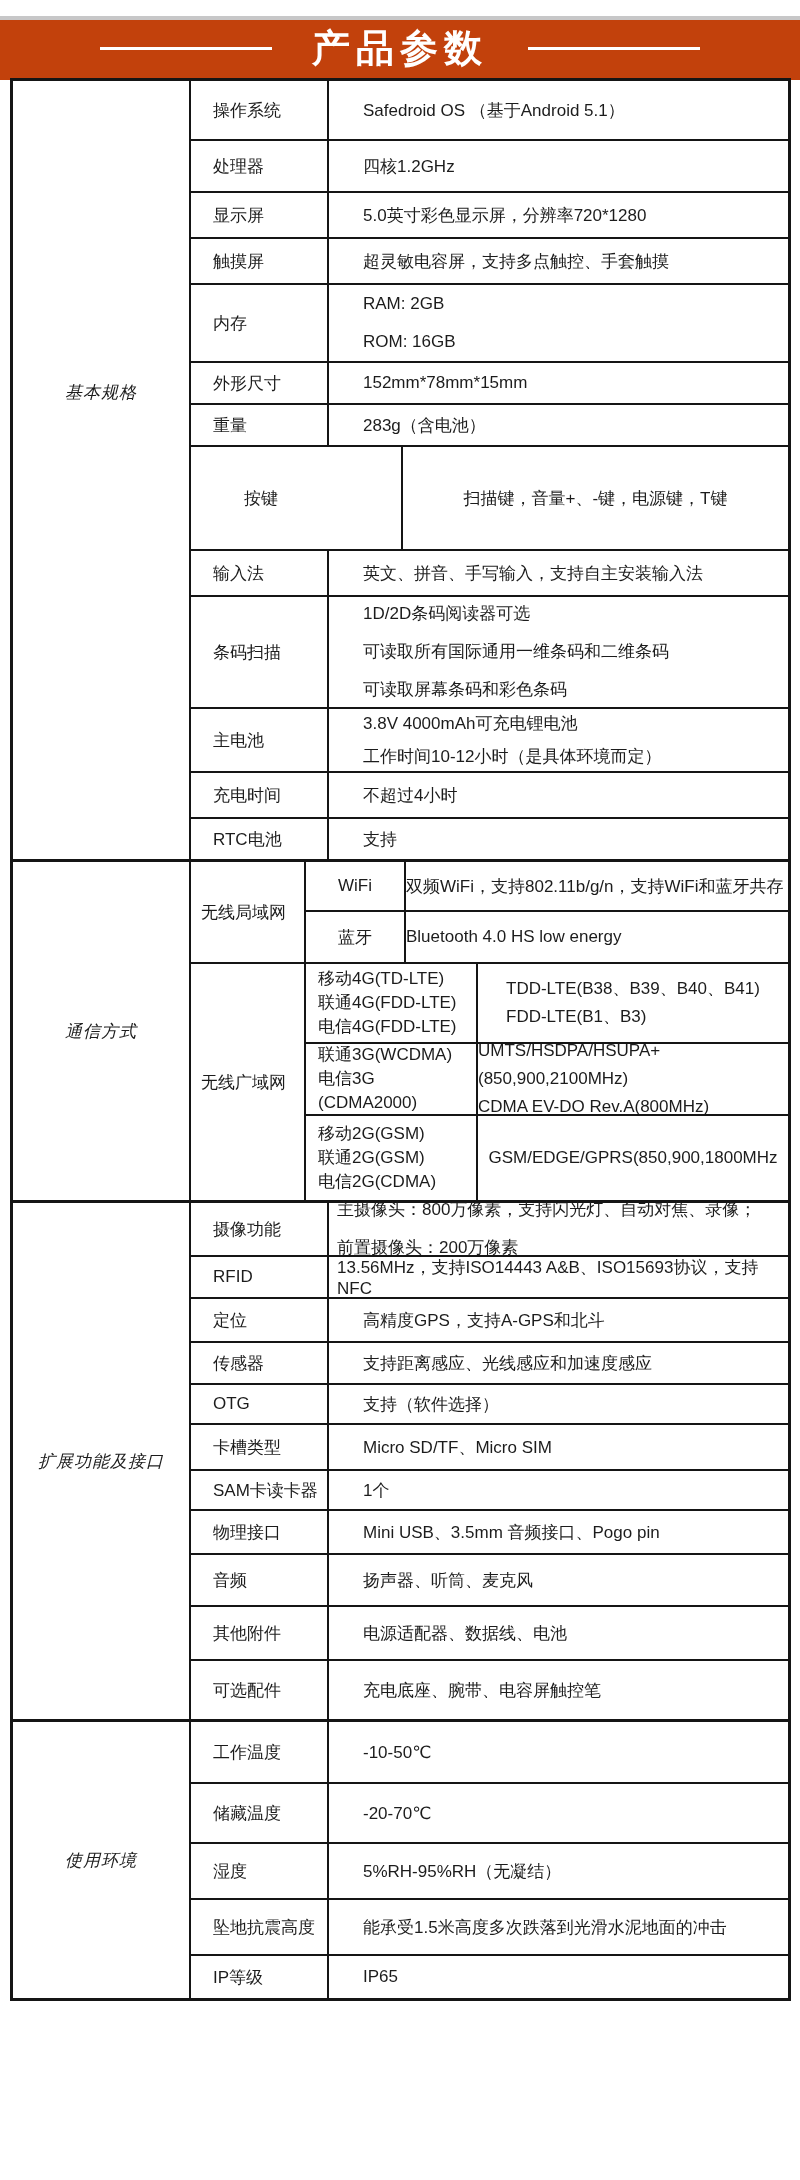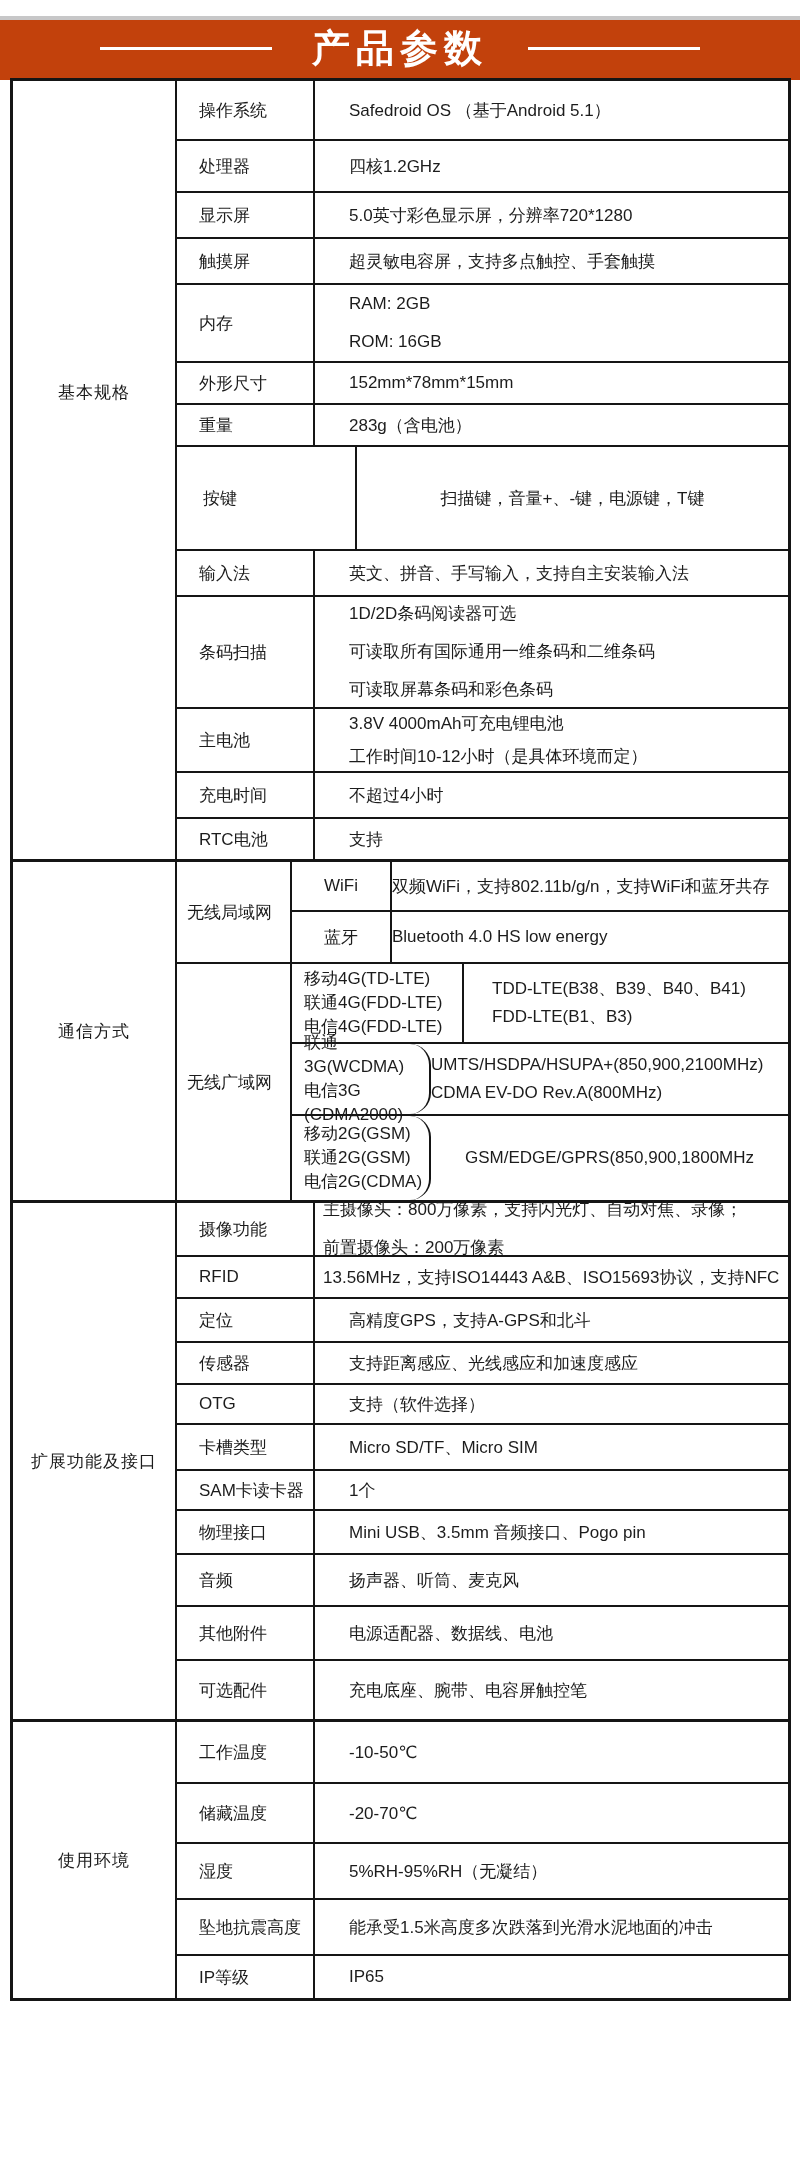--- a/index.html
+++ b/index.html
@@ -9,50 +9,50 @@
   .banner{position:absolute;left:0;top:16px;width:800px;height:64px;background:#c2410c;
           display:flex;align-items:center;justify-content:center;gap:40px;}
   .banner::before{content:"";position:absolute;top:0;left:0;width:100%;height:4px;background:#c7c7c8;}
   .banner-title{color:#ffffff;font-size:38px;font-weight:bold;letter-spacing:6px;line-height:1;}
   .rule{width:172px;height:3px;background:#ffffff;}
   
   .spec-table{position:absolute;left:10px;top:78px;width:781px;border:3px solid #151515;
               box-sizing:border-box;font-size:17px;}
   .section{display:flex;box-sizing:border-box;}
   .section + .section{border-top:3px solid #151515;}
-  .section-label{width:164px;border-right:2px solid #151515;position:relative;box-sizing:border-box;}
+  .section-label{width:178px;border-right:2px solid #151515;position:relative;box-sizing:border-box;font-style:italic;}
   .section-label span{position:absolute;top:50%;transform:translateY(-50%);left:0;width:100%;
                       text-align:center;letter-spacing:1px;}
   .section-label.hi span{top:40%;}
   .section-body{flex:1;display:flex;flex-direction:column;min-width:0;}
   .s-row{display:flex;box-sizing:border-box;}
   .s-row + .s-row{border-top:2px solid #151515;}
   .c-label{width:138px;border-right:2px solid #151515;display:flex;align-items:center;
            padding-left:22px;box-sizing:border-box;}
   .c-value{flex:1;display:flex;align-items:center;padding-left:34px;box-sizing:border-box;min-width:0;}
   .c-value.tight{padding-left:8px;}
   .c-value.multi{flex-direction:column;align-items:flex-start;justify-content:center;line-height:38px;}
   .c-value.multi.cl33{line-height:33px;}
   
-  .c-label.wide{width:180px;padding-left:26px;}
+  .c-label.wide{width:212px;padding-left:53px;}
   .c-value.centered{justify-content:center;padding-left:0;}
   
   .grp{display:flex;box-sizing:border-box;}
   .grp + .grp{border-top:2px solid #151515;}
   .grp-label{width:115px;border-right:2px solid #151515;display:flex;align-items:center;
              padding-left:10px;box-sizing:border-box;}
   .grp-body{flex:1;display:flex;flex-direction:column;min-width:0;}
   .g-row{display:flex;box-sizing:border-box;}
   .g-row + .g-row{border-top:2px solid #151515;}
   .c-sub{border-right:2px solid #151515;box-sizing:border-box;display:flex;align-items:center;}
   .c-sub.wifi{width:100px;justify-content:center;}
   .c-sub.ml{flex-direction:column;align-items:flex-start;justify-content:center;
             padding-left:12px;line-height:24px;}
   .c-sub.w4g{width:172px;}
-  .c-sub.w23g{width:139px;border-radius:21px;}
+  .c-sub.w23g{width:172px;}
   .g-val{flex:1;display:flex;align-items:center;box-sizing:border-box;min-width:0;}
   .g-val.multi{flex-direction:column;align-items:flex-start;justify-content:center;line-height:28px;}
   .g-val.p28{padding-left:28px;}
   .g-val.centered{justify-content:center;padding-left:0;border-radius:28px;}
   .cam{line-height:27px;}
 </style>
 </head>
 <body>
 
 <div class="page">

